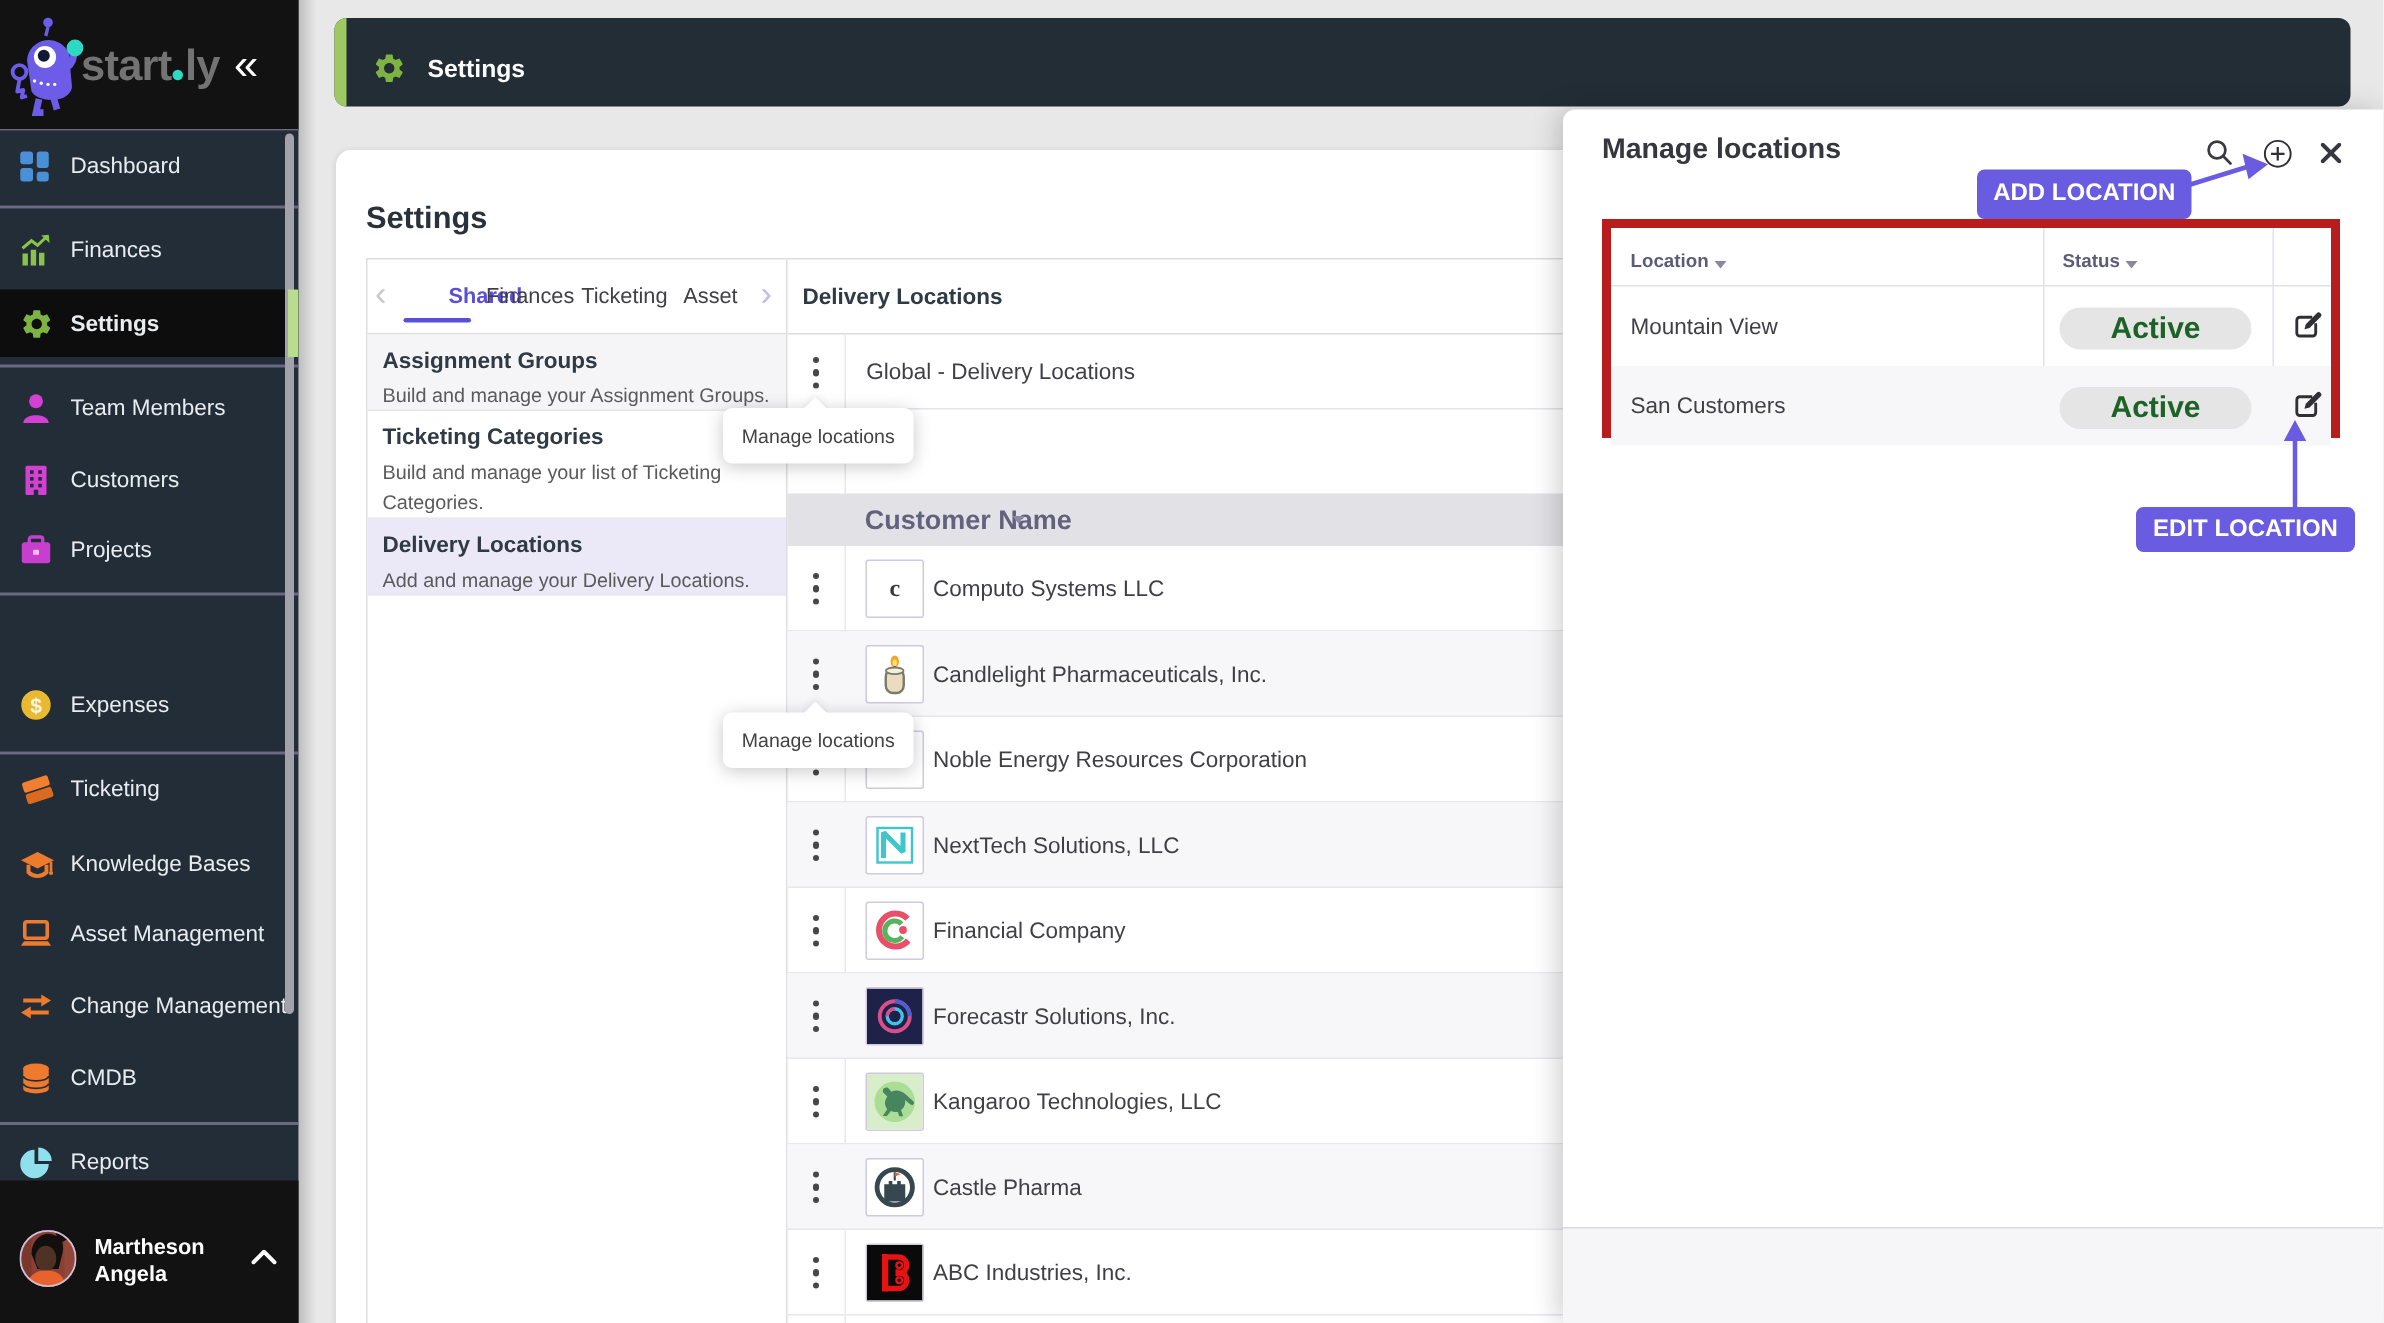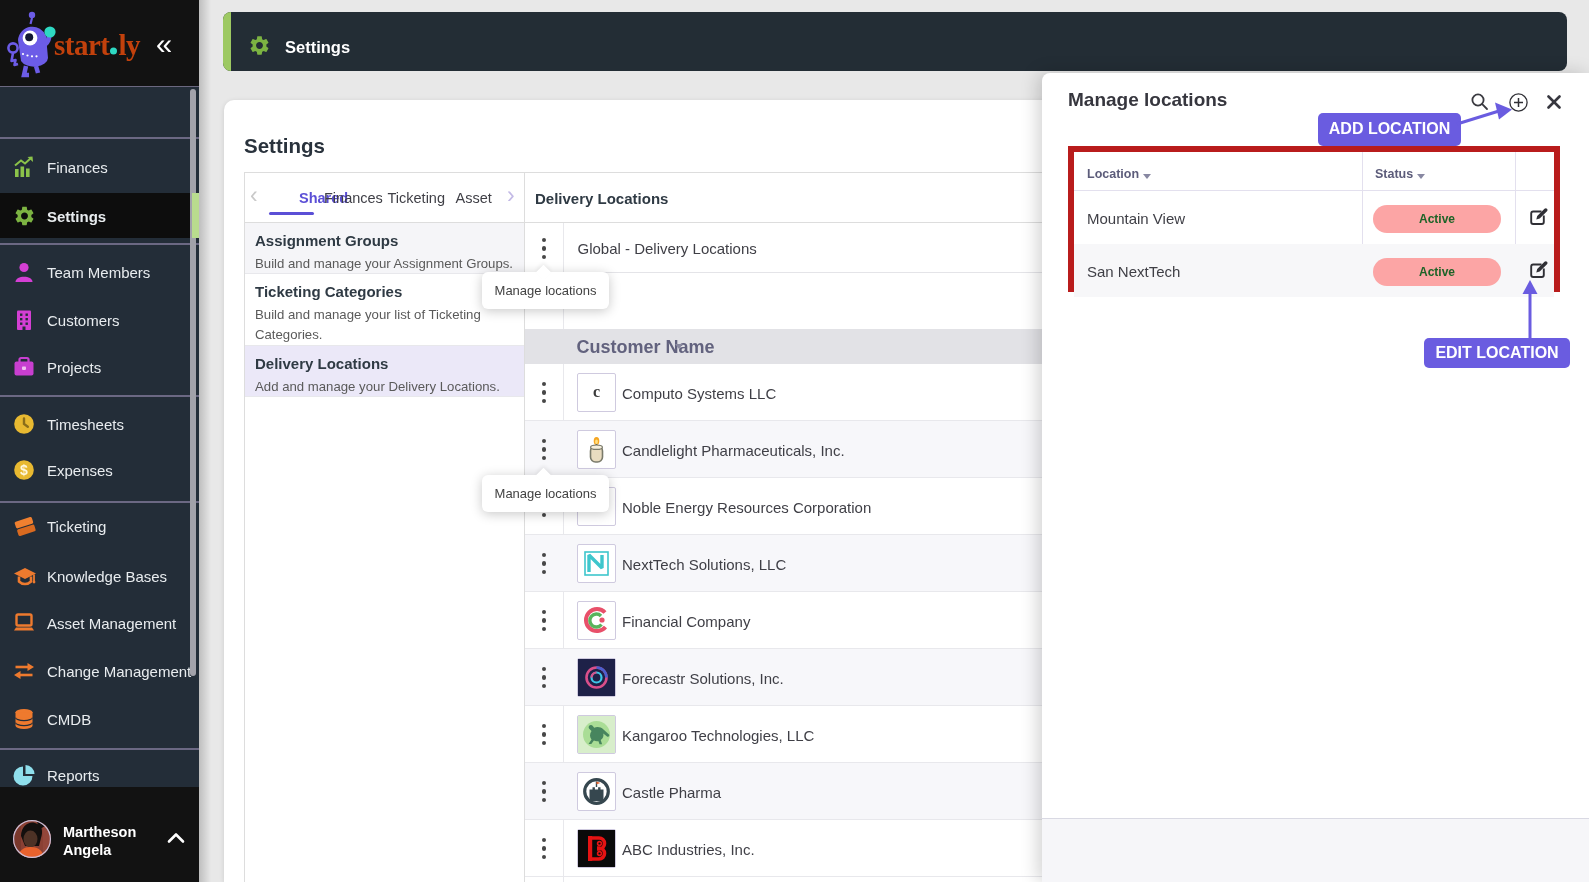--- a/index.html
+++ b/index.html
@@ -53,27 +53,27 @@
 #slideover .foot { position:absolute; left:0; top:745px; width:547px; height:64px; background:#f6f6f9; border-top:1px solid #d9d9e3; }
 #mtable { position:absolute; left:26px; top:73px; width:492px; height:146px; border:6px solid #b91c1c; }
 #mtable .hrow { position:absolute; left:0; top:0; width:100%; height:39px; border-bottom:1px solid #e3e0ee; }
 #mtable .c1 { position:absolute; left:0; top:0; width:288px; height:100%; }
 #mtable .c2 { position:absolute; left:288px; top:0; width:152.5px; height:100%; }
 #mtable .hl { position:absolute; left:13px; top:21.5px; transform:translateY(-50%); font-weight:bold; font-size:12.5px; color:#5c5c7a; }
 #mtable .harr { position:absolute; top:22px; width:0; height:0; border-left:4px solid transparent; border-right:4px solid transparent; border-top:5px solid #8888a2; }
 #mtable .row { position:absolute; left:0; width:100%; height:53px; }
 #mtable .row.alt { background:#f7f7f9; }
 #mtable .loc { position:absolute; left:13px; top:26.5px; transform:translateY(-50%); font-size:15px; color:#3f3f46; }
-.pill { position:absolute; left:299px; width:128px; height:28px; background:#fca5a5; border-radius:14px; text-align:center; line-height:28px; font-weight:bold; font-size:12px; color:#1d6327; }
+.pill { position:absolute; left:299px; width:128px; height:28px; background:#e5e5e5; border-radius:14px; text-align:center; line-height:28px; font-weight:bold; font-size:20px; color:#1d6327; }
 .badge { position:absolute; background:#6a5ce0; border-radius:5px; color:#fff; font-weight:bold; font-size:16px; text-align:center; z-index:60; }
 
 #sidebar { position:absolute; left:0; top:0; width:199px; height:882px; background:#232d38; z-index:70; }
 #sideshadow { position:absolute; left:199px; top:0; width:12px; height:882px; background:linear-gradient(to right, rgba(0,0,0,0.18), rgba(0,0,0,0)); z-index:69; }
 #logoarea { position:absolute; left:0; top:0; width:199px; height:87px; background:#121212; border-bottom:1px solid #6b6880; }
-#logoarea .brand { position:absolute; left:54px; top:45px; transform:translateY(-50%); color:#c2410c; font-size:29px; font-weight:bold; letter-spacing:-0.5px;font-family:Liberation Serif, serif; }
+#logoarea .brand { position:absolute; left:54px; top:45px; transform:translateY(-50%); color:#737373; font-size:29px; font-weight:bold; letter-spacing:-0.5px; }
 #logoarea .coll { position:absolute; left:156px; top:44px; transform:translateY(-50%); color:#fff; font-size:29px; font-weight:normal; }
 .nitem { position:absolute; left:0; width:199px; height:48px; color:#e8ecef; font-size:15px; }
 .nitem .lbl { position:absolute; left:47px; top:50%; transform:translateY(-50%); }
 .nitem svg { position:absolute; left:13px; top:50%; transform:translateY(-50%); }
 .nitem.active { background:#0d0d0d; font-weight:bold; }
 .nitem.active .bar { position:absolute; right:0; top:0; width:7px; height:100%; background:#b9dc8e; z-index:3; }
 .ndiv { position:absolute; left:0; width:199px; height:2px; background:rgba(125,119,150,0.8); }
 #scrollthumb { position:absolute; left:189.5px; top:89px; width:6.5px; height:587px; background:#a2a2aa; border-radius:3.5px; z-index:1; }
 #userarea { position:absolute; left:0; top:787px; width:199px; height:95px; background:#121212; }
 #userarea .nm { position:absolute; left:63px; top:37px; color:#fff; font-size:14.5px; font-weight:bold; line-height:17.5px; }
@@ -293,21 +293,21 @@
       </div>
       <div class="row" style="top:39px;">
         <span class="loc">Mountain View</span>
         <div class="pill" style="top:13.5px;">Active</div>
           <svg style="position:absolute; left:454px; top:15px;" width="21" height="22" viewBox="0 0 21 22">
             <path d="M13.5 5.5 H5.2 a2,2 0 0 0 -2,2 V16 a2,2 0 0 0 2,2 h8.6 a2,2 0 0 0 2,-2 V9.5" fill="none" stroke="#2f2f35" stroke-width="1.9"></path>
             <path d="M8.3 13.5 l0.9 -3.4 L16.5 2.8 a1.75,1.75 0 0 1 2.5 2.5 L11.7 12.6 z" fill="#2f2f35"></path>
           </svg>
       </div>
       <div class="row alt" style="top:92px; height:53px;">
-        <span class="loc">San NextTech</span>
+        <span class="loc">San Customers</span>
         <div class="pill" style="top:13.5px;">Active</div>
           <svg style="position:absolute; left:454px; top:15px;" width="21" height="22" viewBox="0 0 21 22">
             <path d="M13.5 5.5 H5.2 a2,2 0 0 0 -2,2 V16 a2,2 0 0 0 2,2 h8.6 a2,2 0 0 0 2,-2 V9.5" fill="none" stroke="#2f2f35" stroke-width="1.9"></path>
             <path d="M8.3 13.5 l0.9 -3.4 L16.5 2.8 a1.75,1.75 0 0 1 2.5 2.5 L11.7 12.6 z" fill="#2f2f35"></path>
           </svg>
       </div>
     </div>
     <div class="foot"></div>
   </div>
   <div id="sideshadow"></div>
@@ -326,20 +326,29 @@
           <circle cx="26" cy="48.3" r="1.1" fill="#fff"></circle>
           <circle cx="30.5" cy="48.3" r="1.1" fill="#fff"></circle>
 <circle cx="7" cy="40" r="4.6" fill="none" stroke="#6c5ce7" stroke-width="2.6"></circle>
 <path d="M7 45 l-1.5 8 l4 -1 l-1 5 l3.5 -1" fill="none" stroke="#6c5ce7" stroke-width="2.6" stroke-linejoin="round"></path>
 <path d="M20 58 l-2 9 l5 0" fill="none" stroke="#6c5ce7" stroke-width="4.5"></path>
 <path d="M30 58 l2 7" fill="none" stroke="#6c5ce7" stroke-width="4.5"></path>
 </svg>
       <div class="brand">start<span style="display:inline-block;width:7px;height:7px;border-radius:50%;background:#2ed9c3;margin:0 1px;"></span>ly</div>
       <div class="coll">«</div>
     </div>
+    <div class="nitem" style="top:87px; height:48px;">
+        <svg width="21" height="21" viewBox="0 0 21 21">
+          <rect x="0.5" y="0.5" width="8.5" height="8.5" rx="2" fill="#4a90d9"></rect>
+          <rect x="11.5" y="0.5" width="8" height="11" rx="2" fill="#4a90d9"></rect>
+          <rect x="0.5" y="11.5" width="8.5" height="9" rx="2" fill="#4a90d9"></rect>
+          <rect x="11.5" y="14" width="8" height="6.5" rx="2" fill="#4a90d9"></rect>
+        </svg>
+        <span class="lbl">Dashboard</span>
+      </div>
     <div class="nitem" style="top:142.5px; height:48px;">
         <svg width="22" height="22" viewBox="0 0 22 22">
           <rect x="2" y="13" width="3.6" height="8" fill="#8bc34a"></rect>
           <rect x="7.5" y="10.5" width="3.6" height="10.5" fill="#8bc34a"></rect>
           <rect x="13" y="12.5" width="3.6" height="8.5" fill="#8bc34a"></rect>
           <path d="M2 9.5 L8 4.5 L12 7.5 L18.5 1.5" fill="none" stroke="#8bc34a" stroke-width="2"></path>
           <polygon points="19.5,0.5 20,6 14.5,1" fill="#8bc34a"></polygon>
         </svg>
         <span class="lbl">Finances</span>
       </div>
@@ -372,27 +381,20 @@
         </svg>
         <span class="lbl">Customers</span>
       </div>
     <div class="nitem" style="top:343px; height:48px;">
         <svg width="22" height="22" viewBox="0 0 22 22">
           <rect x="6.5" y="2" width="9" height="6" rx="1.5" fill="none" stroke="#c83fd0" stroke-width="2.2"></rect>
           <rect x="1.5" y="5.5" width="19" height="14" rx="2" fill="#c83fd0"></rect>
           <rect x="9" y="10.5" width="4" height="3.4" rx="0.8" fill="#f0c0f0"></rect>
         </svg>
         <span class="lbl">Projects</span>
-      </div>
-    <div class="nitem" style="top:399.5px; height:48px;">
-        <svg width="22" height="22" viewBox="0 0 22 22">
-          <circle cx="11" cy="11" r="9.8" fill="#e8b931"></circle>
-          <path d="M11 5.5 V11 L14.8 13.8" fill="none" stroke="#8a6d1a" stroke-width="2.4" stroke-linecap="round"></path>
-        </svg>
-        <span class="lbl">Timesheets</span>
       </div>
     <div class="nitem" style="top:446px; height:48px;">
         <svg width="22" height="22" viewBox="0 0 22 22">
           <circle cx="11" cy="11" r="9.8" fill="#e8b931"></circle>
           <text x="11" y="16" text-anchor="middle" font-size="14" font-weight="bold" fill="#fff8e0" font-family="Liberation Sans">$</text>
         </svg>
         <span class="lbl">Expenses</span>
       </div>
     <div class="nitem" style="top:502px; height:48px;">
         <svg width="24" height="22" viewBox="0 0 24 22">

